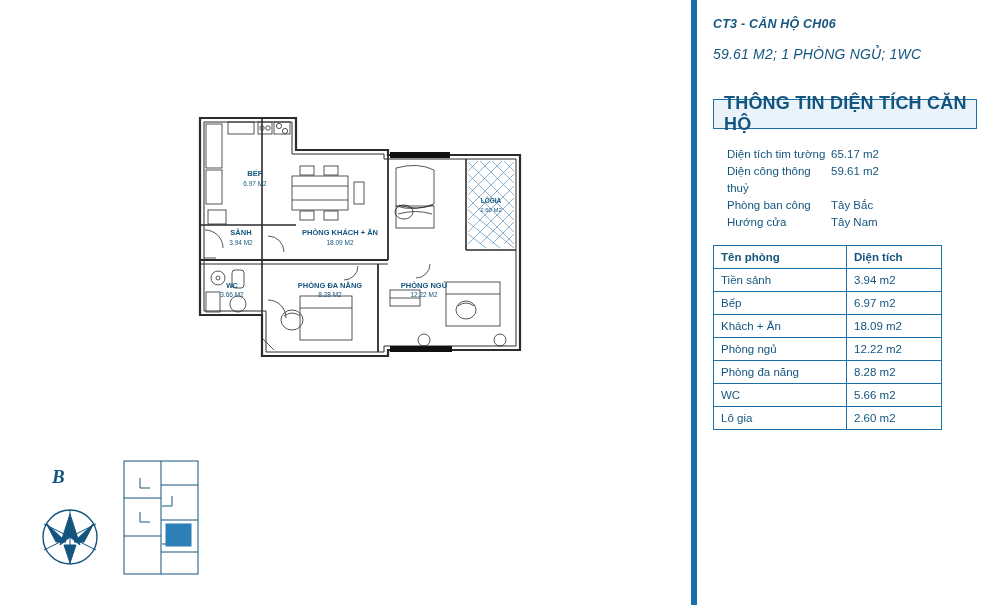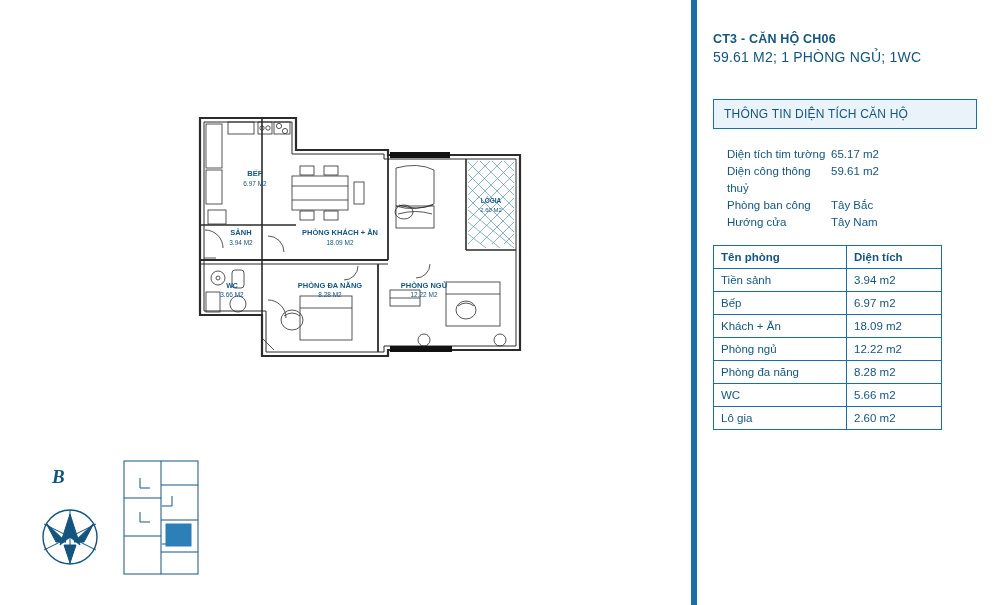--- a/index.html
+++ b/index.html
@@ -13,34 +13,34 @@
   }
   
   .right-panel{
     position:absolute;left:690px;top:0;width:306px;height:605px;
     background:#ffffff;
     border-left:1px solid #ffffff;
   }
   .panel-strip{
     position:absolute;left:0;top:0;width:6px;height:605px;background:#1b6fa8;
   }
-  .title-block{position:absolute;left:22px;top:32px;width:270px;}
+  .title-block{position:absolute;left:22px;top:17px;width:270px;font-style:italic;}
   .title-main{
     font-size:12.5px;font-weight:bold;color:#14557f;letter-spacing:.2px;
   }
   .title-sub{
-    font-size:14px;color:#14557f;margin-top:3px;letter-spacing:.2px;
+    font-size:14px;color:#14557f;margin-top:15px;letter-spacing:.2px;
   }
   .header-box{
     position:absolute;left:22px;top:99px;width:262px;height:28px;
     border:1px solid #1b6fa8;background:#eaf3fa;
     display:flex;align-items:center;
   }
   .header-box span{
-    font-size:12px;font-weight:normal;color:#14557f;padding-left:10px;letter-spacing:.2px;
+    font-size:18px;font-weight:bold;color:#14557f;padding-left:10px;letter-spacing:.2px;
   }
   .info-list{position:absolute;left:36px;top:146px;width:250px;}
   .info-row{display:flex;font-size:11.5px;line-height:17px;}
   .info-label{width:104px;color:#14557f;}
   .info-value{font-weight:normal;color:#14557f;}
   .area-table{
     position:absolute;left:22px;top:245px;width:229px;
     border-collapse:collapse;
   }
   .area-table th,.area-table td{

